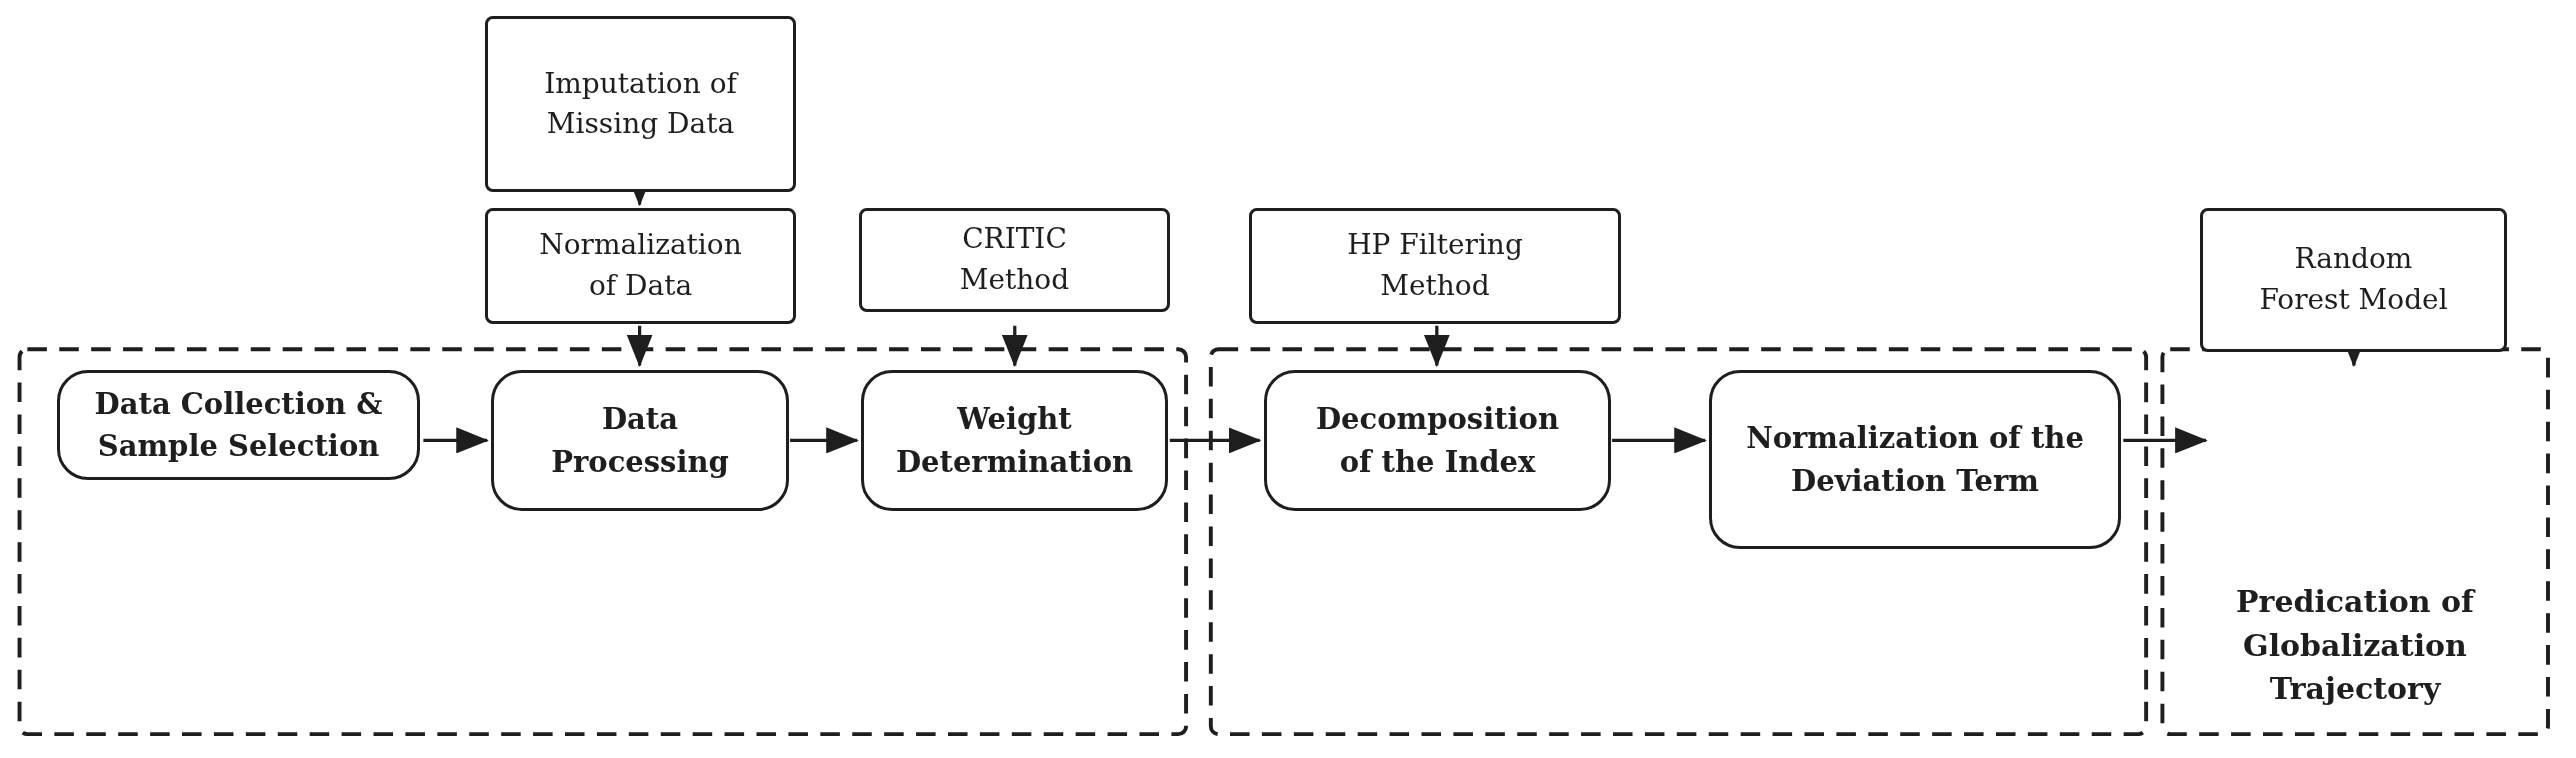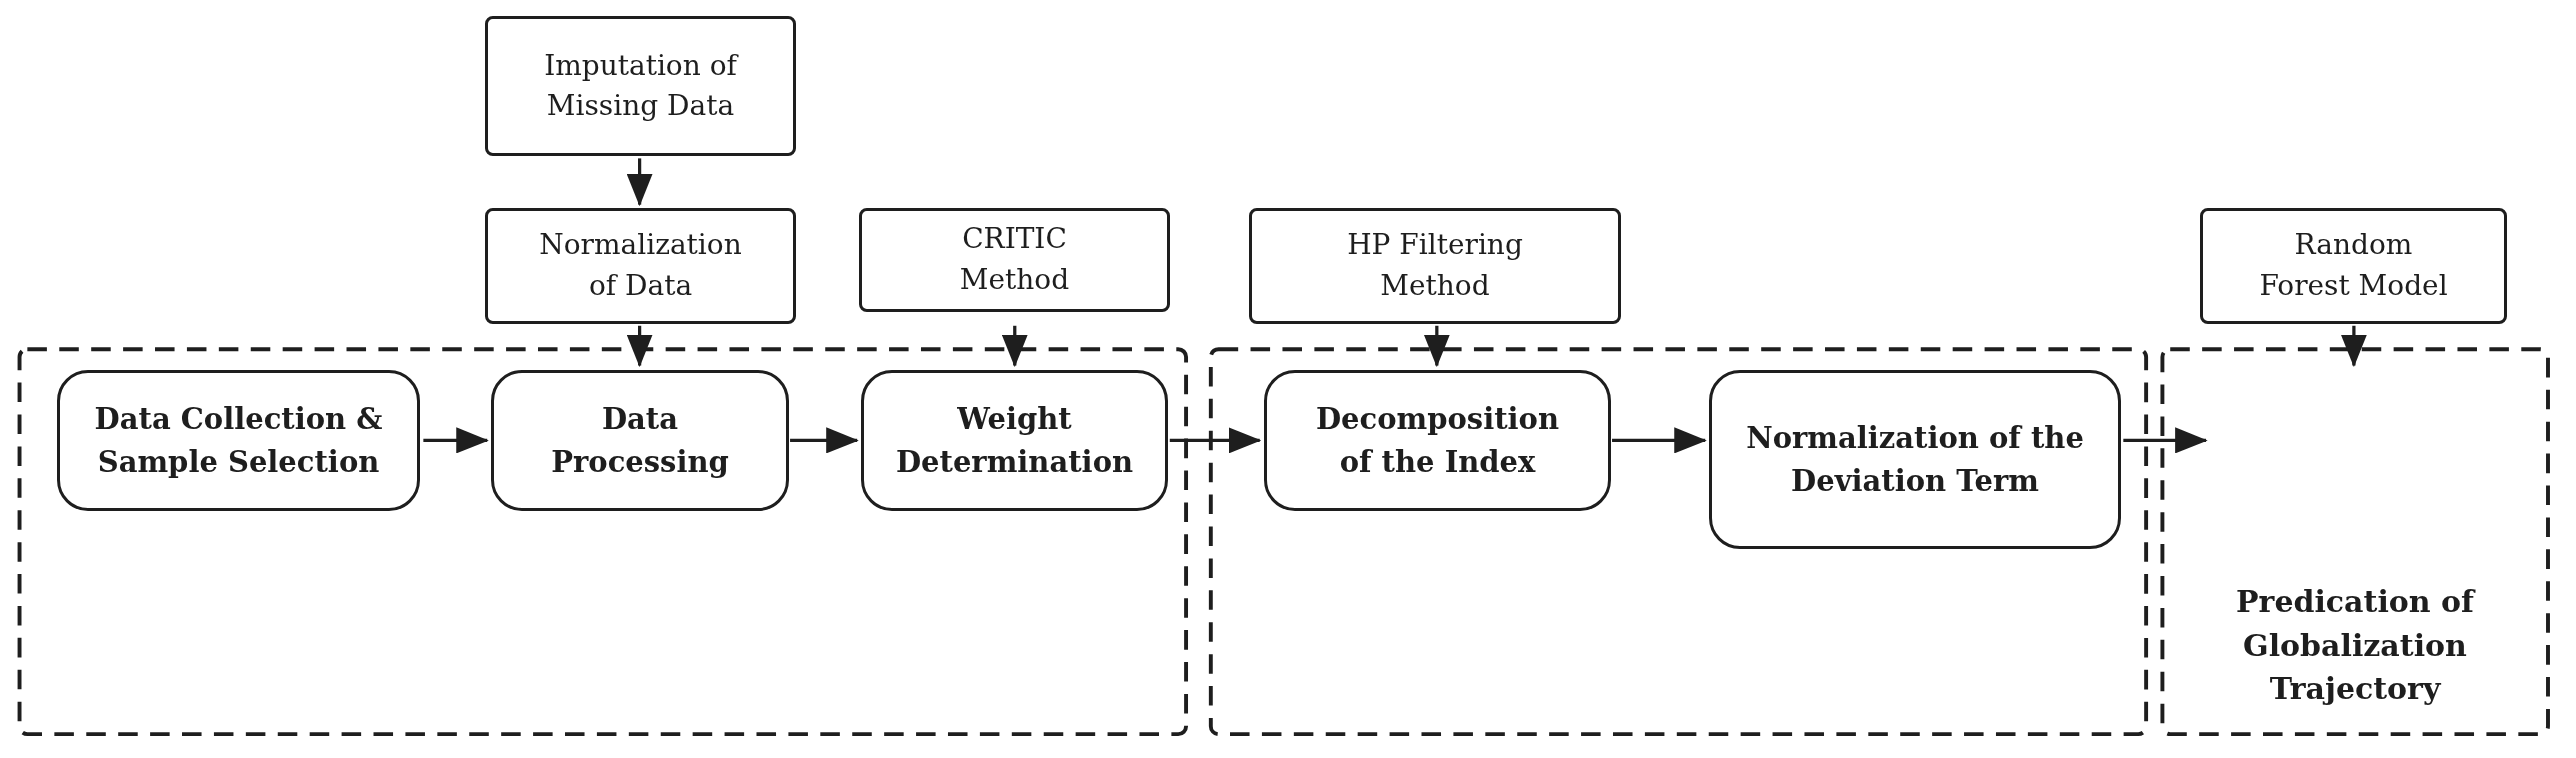--- a/index.html
+++ b/index.html
@@ -63,42 +63,42 @@
     <line class="edge" x1="2206" y1="500" x2="2206" y2="561" marker-end="url(#arrowhead)"></line>
     <line class="edge" x1="3614" y1="500" x2="3614" y2="561" marker-end="url(#arrowhead)"></line>
 
     <line class="edge" x1="650" y1="676" x2="748" y2="676" marker-end="url(#arrowhead)"></line>
     <line class="edge" x1="1213" y1="676" x2="1316" y2="676" marker-end="url(#arrowhead)"></line>
     <line class="edge" x1="1796" y1="676" x2="1934" y2="676" marker-end="url(#arrowhead)"></line>
     <line class="edge" x1="2475" y1="676" x2="2618" y2="676" marker-end="url(#arrowhead)"></line>
     <line class="edge" x1="3260" y1="676" x2="3387" y2="676" marker-end="url(#arrowhead)"></line>
   </svg>
 
-  <div class="node method" style="left:485px; top:16.3px; width:311px; height:140px;">
+  <div class="node method" style="left:485px; top:16.3px; width:311px; height:176px;">
     <span class="lbl">Imputation of
 Missing Data</span>
   </div>
   <div class="node method" style="left:485px; top:208px; width:311px; height:116px;">
     <span class="lbl">Normalization
 of Data</span>
   </div>
   <div class="node method" style="left:859px; top:208px; width:311px; height:104px;">
     <span class="lbl">CRITIC
 Method</span>
   </div>
   <div class="node method" style="left:1249px; top:208px; width:372px; height:116px;">
     <span class="lbl">HP Filtering
 Method</span>
   </div>
-  <div class="node method" style="left:2200px; top:208px; width:307px; height:116px;">
+  <div class="node method" style="left:2200px; top:208px; width:307px; height:144px;">
     <span class="lbl">Random
 Forest Model</span>
   </div>
 
-  <div class="node step" style="left:57px; top:370px; width:363px; height:141px;">
+  <div class="node step" style="left:57px; top:370px; width:363px; height:110px;">
     <span class="lbl">Data Collection &amp;
 Sample Selection</span>
   </div>
   <div class="node step" style="left:491px; top:370px; width:298px; height:141px;">
     <span class="lbl">Data
 Processing</span>
   </div>
   <div class="node step" style="left:861px; top:370px; width:307px; height:141px;">
     <span class="lbl">Weight
 Determination</span>

